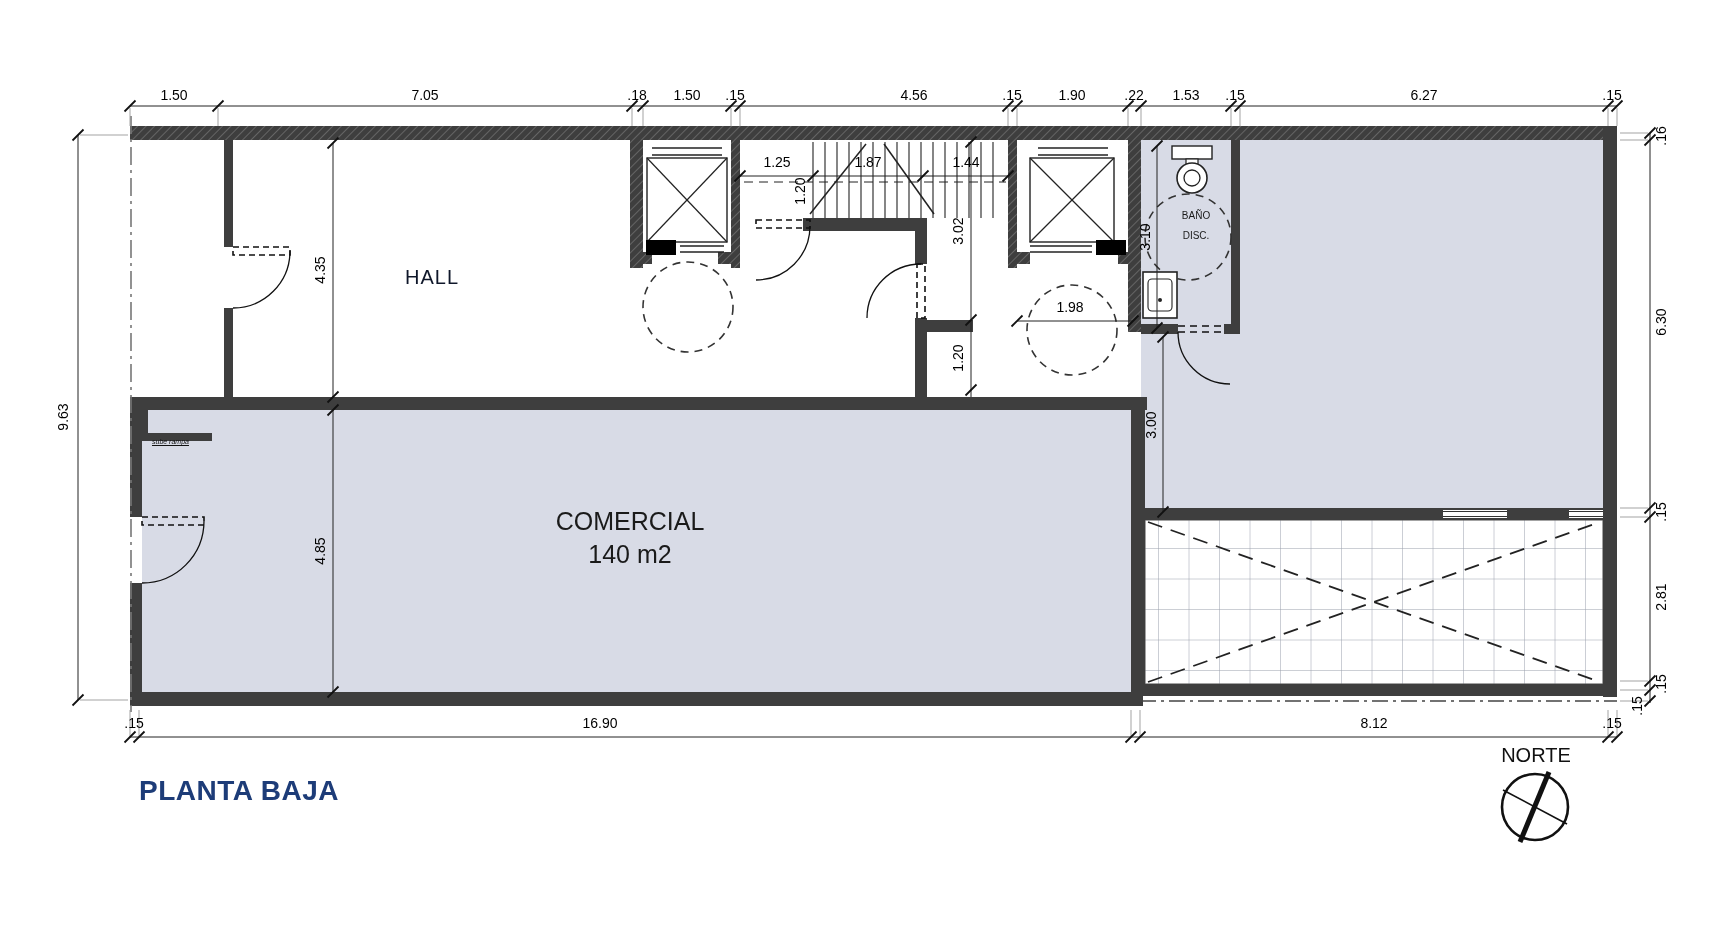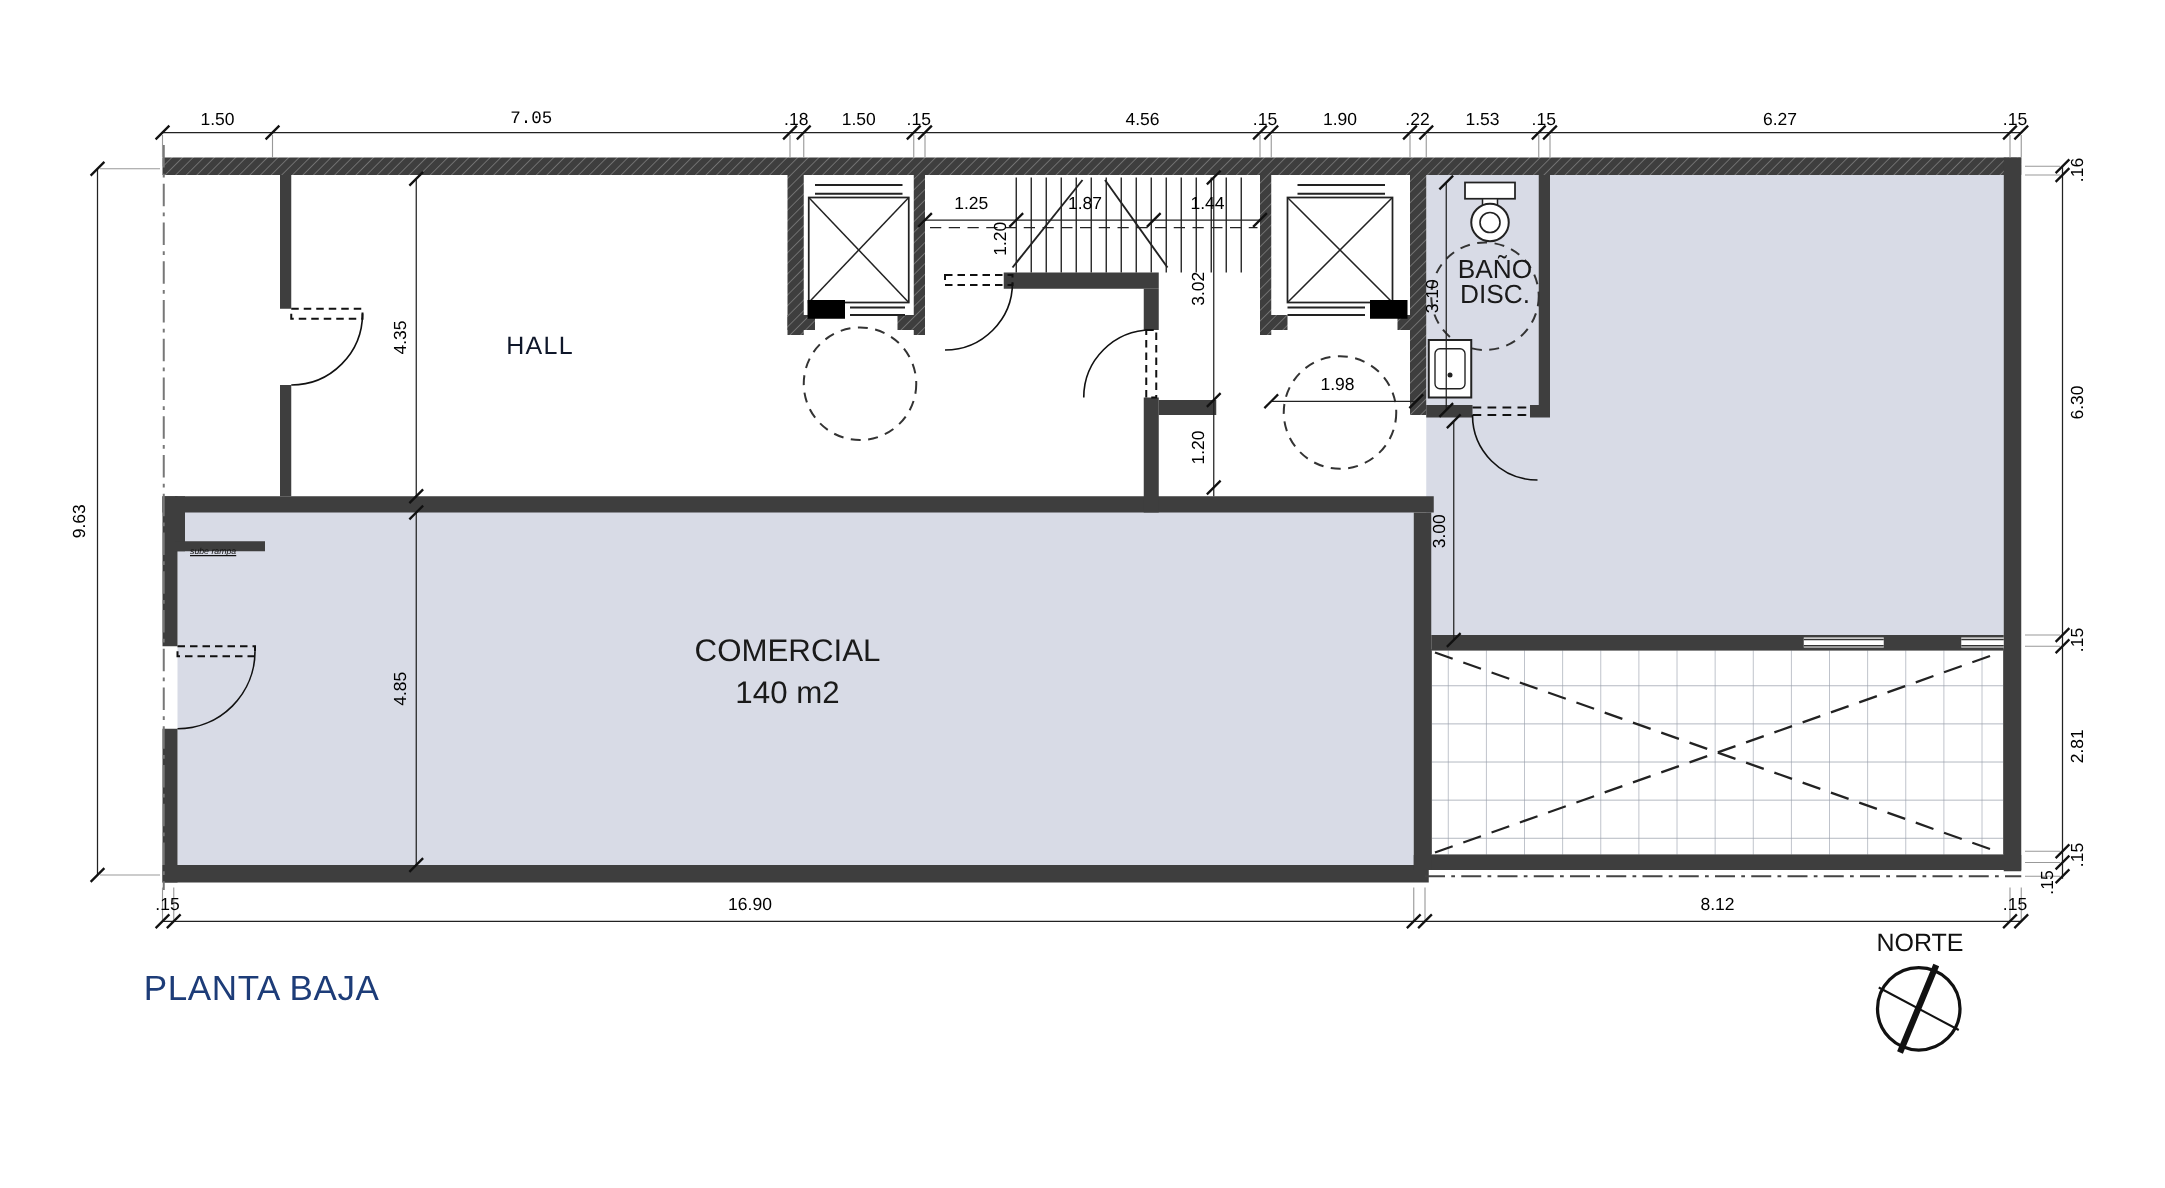--- a/index.html
+++ b/index.html
@@ -5,23 +5,23 @@
   html,body{margin:0;padding:0;background:#ffffff;}
   #canvas{position:relative;width:1732px;height:950px;background:#ffffff;overflow:hidden;
           font-family:"Liberation Sans",sans-serif;color:#111;}
   #drawing{position:absolute;left:0;top:0;}
   .txt{position:absolute;}
   .dim{position:absolute;transform:translate(-50%,-50%);font-size:14px;color:#000;white-space:nowrap;
        font-family:"Liberation Sans",sans-serif;}
   .dim.rot{transform:translate(-50%,-50%) rotate(-90deg);}
   .hall-label{font-size:20px;letter-spacing:1px;color:#0f172a;}
   .local-label{width:240px;text-align:center;font-size:25px;line-height:33px;color:#1a1a1a;}
-  .bano-label{width:80px;text-align:center;font-size:21px;line-height:20px;color:#1a1a1a;}
+  .bano-label{width:80px;text-align:center;font-size:10px;line-height:20px;color:#1a1a1a;}
   .tiny-note{font-size:7px;font-style:italic;text-decoration:underline;color:#111;letter-spacing:0;}
-  .plan-title{font-size:28px;font-weight:normal;color:#1d3c78;letter-spacing:.5px;}
+  .plan-title{font-size:28px;font-weight:bold;color:#1d3c78;letter-spacing:.5px;margin-left:24px;}
   .norte-label{width:100px;text-align:center;font-size:20px;color:#111;}
 </style>
 </head>
 <body>
 
 <div id="canvas">
 
   <svg id="drawing" width="1732" height="950" viewBox="0 0 1732 950">
     <defs>
       <pattern id="phatch" width="6" height="6" patternUnits="userSpaceOnUse" patternTransform="rotate(45)">
@@ -290,21 +290,21 @@
   </div>
 
   <div class="txt tiny-note" style="left:152px;top:438px;">sube rampa</div>
 
   <div class="txt plan-title" style="left:115px;top:775px;">PLANTA BAJA</div>
 
   <div class="txt norte-label" style="left:1486px;top:744px;">NORTE</div>
 
   <div id="dim-layer" style="position:absolute;left:0;top:0;width:100%;height:100%;pointer-events:none;">
       <div class="dim" style="left: 174px; top: 95px;">1.50</div>
-      <div class="dim" style="left: 425px; top: 95px; font-family: Liberation Mono, monospace;">7.05</div>
+      <div class="dim" style="left: 425px; top: 95px;">7.05</div>
       <div class="dim" style="left: 637px; top: 95px;">.18</div>
       <div class="dim" style="left: 687px; top: 95px;">1.50</div>
       <div class="dim" style="left: 735px; top: 95px;">.15</div>
       <div class="dim" style="left: 874px; top: 95px; margin-left: 40px;">4.56</div>
       <div class="dim" style="left: 1012px; top: 95px;">.15</div>
       <div class="dim" style="left: 1072px; top: 95px;">1.90</div>
       <div class="dim" style="left: 1134px; top: 95px;">.22</div>
       <div class="dim" style="left: 1186px; top: 95px;">1.53</div>
       <div class="dim" style="left: 1235px; top: 95px;">.15</div>
       <div class="dim" style="left: 1424px; top: 95px;">6.27</div>

